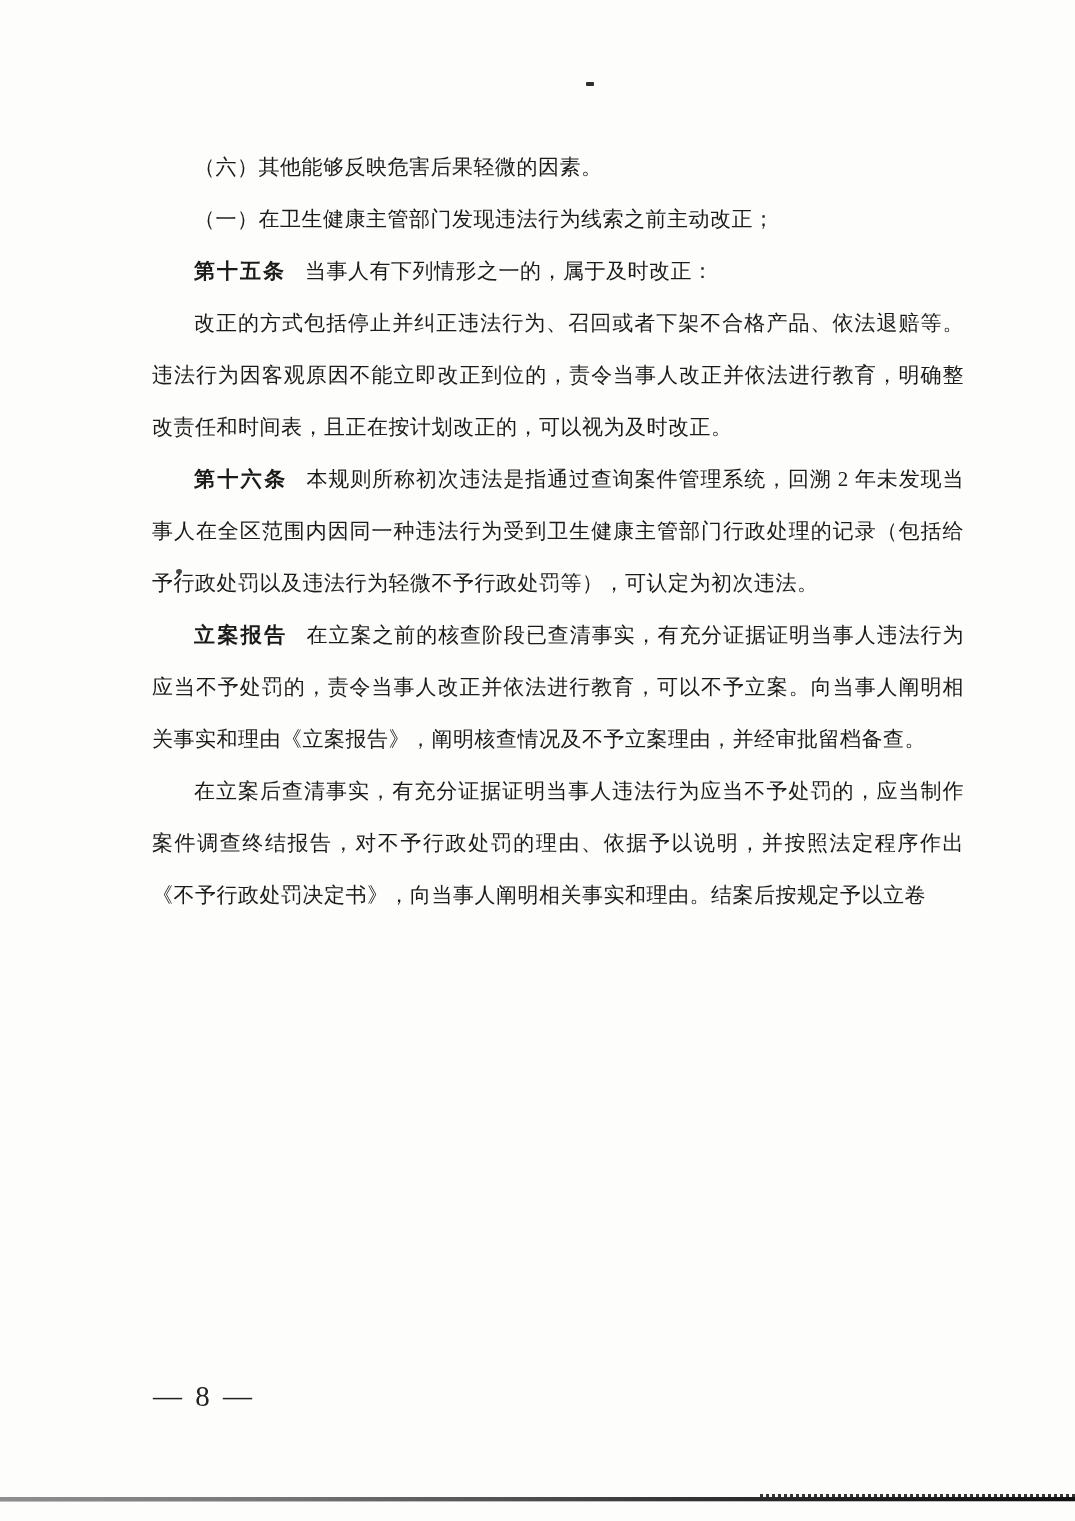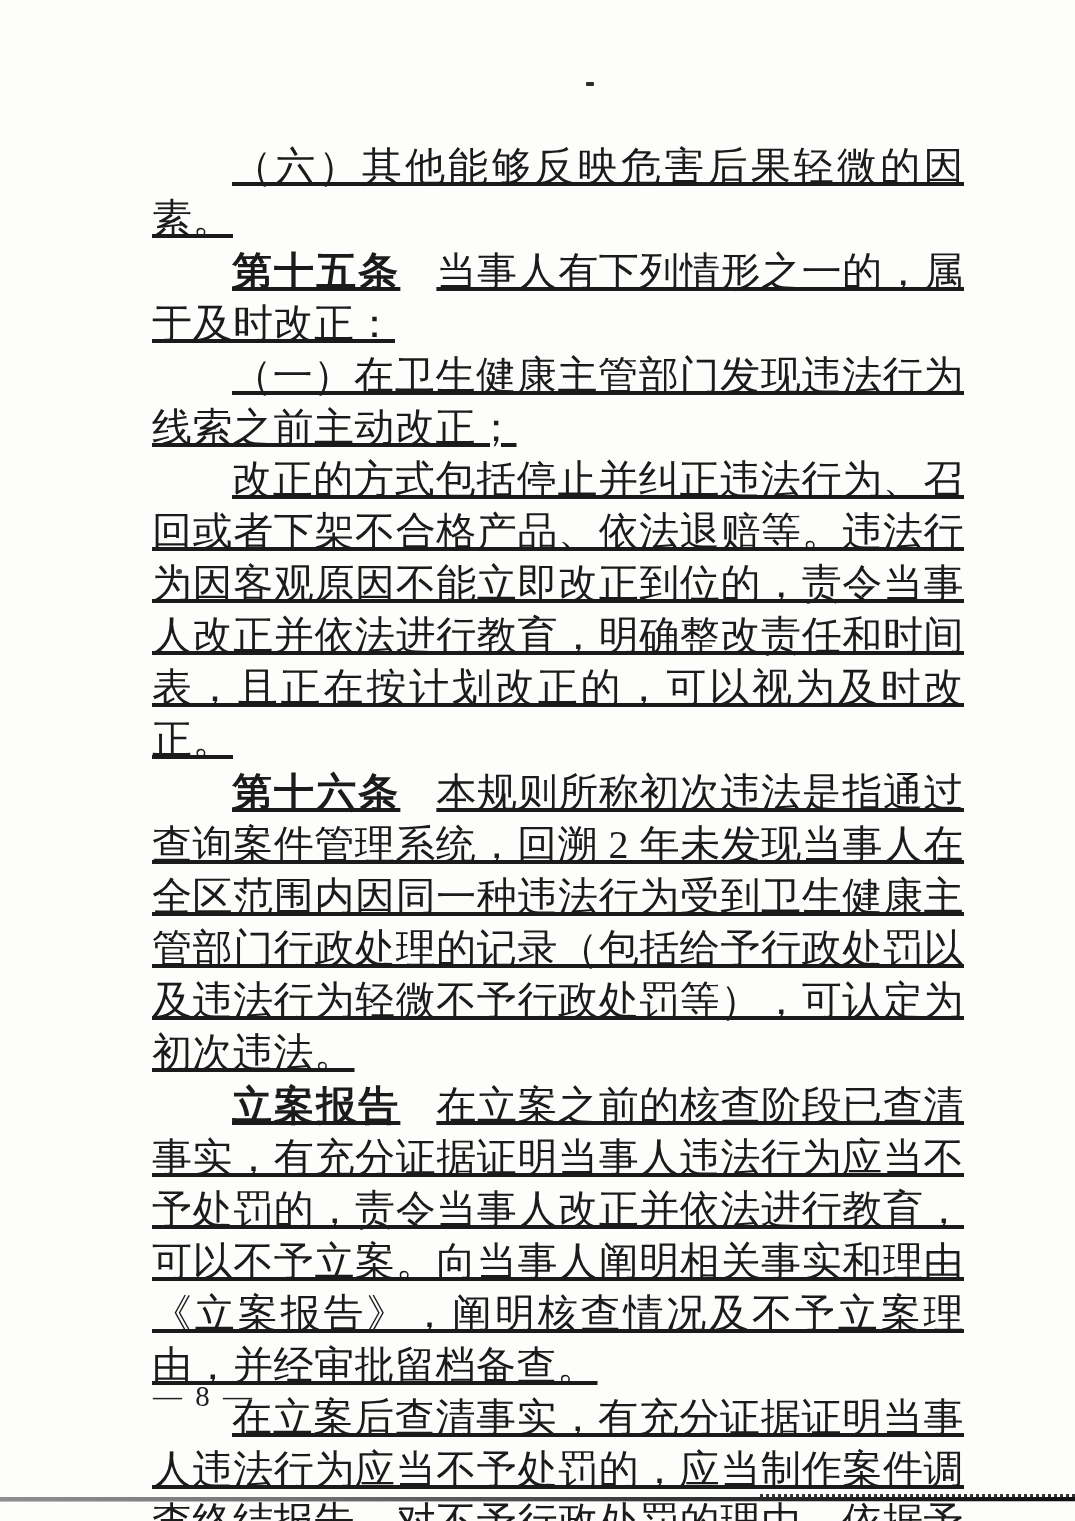--- a/index.html
+++ b/index.html
@@ -19,28 +19,27 @@
   }
   .text-block {
     position: absolute;
     left: 152px;
     top: 141px;
     width: 812px;
   }
   .para {
     margin: 0;
     padding: 0;
-    font-size: 40px;
+    font-size: 21px;
     line-height: 52px;
     text-align: justify;
     text-justify: inter-ideograph;
     text-indent: 2em;
     letter-spacing: 0.5px;
     word-break: break-all;
-    text-decoration: underline;
   }
   .term {
     font-weight: 700;
     font-family: "Liberation Sans", "DejaVu Sans", sans-serif;
     margin-right: 0.9em;
     letter-spacing: 2px;
   }
   .footer {
     position: absolute;
     left: 153px;
@@ -93,22 +92,22 @@
 <body>
 
 <div class="page">
 
   <div class="speck-top"></div>
   <div class="speck-mid"></div>
 
   <main class="text-block">
     <div id="paragraphs">
         <p class="para"><span>（六）其他能够反映危害后果轻微的因素。</span></p>
+        <p class="para"><span>（一）在卫生健康主管部门发现违法行为线索之前主动改正；</span></p>
         <p class="para"><b class="term">第十五条</b><span>当事人有下列情形之一的，属于及时改正：</span></p>
-        <p class="para"><span>（一）在卫生健康主管部门发现违法行为线索之前主动改正；</span></p>
         <p class="para"><span>改正的方式包括停止并纠正违法行为、召回或者下架不合格产品、依法退赔等。违法行为因客观原因不能立即改正到位的，责令当事人改正并依法进行教育，明确整改责任和时间表，且正在按计划改正的，可以视为及时改正。</span></p>
         <p class="para"><b class="term">第十六条</b><span>本规则所称初次违法是指通过查询案件管理系统，回溯 2 年未发现当事人在全区范围内因同一种违法行为受到卫生健康主管部门行政处理的记录（包括给予行政处罚以及违法行为轻微不予行政处罚等），可认定为初次违法。</span></p>
         <p class="para"><b class="term">立案报告</b><span>在立案之前的核查阶段已查清事实，有充分证据证明当事人违法行为应当不予处罚的，责令当事人改正并依法进行教育，可以不予立案。向当事人阐明相关事实和理由《立案报告》，阐明核查情况及不予立案理由，并经审批留档备查。</span></p>
         <p class="para"><span>在立案后查清事实，有充分证据证明当事人违法行为应当不予处罚的，应当制作案件调查终结报告，对不予行政处罚的理由、依据予以说明，并按照法定程序作出《不予行政处罚决定书》，向当事人阐明相关事实和理由。结案后按规定予以立卷</span></p>
       </div>
   </main>
 
   <div class="footer">
     <span>— 8 —</span>
   </div>

